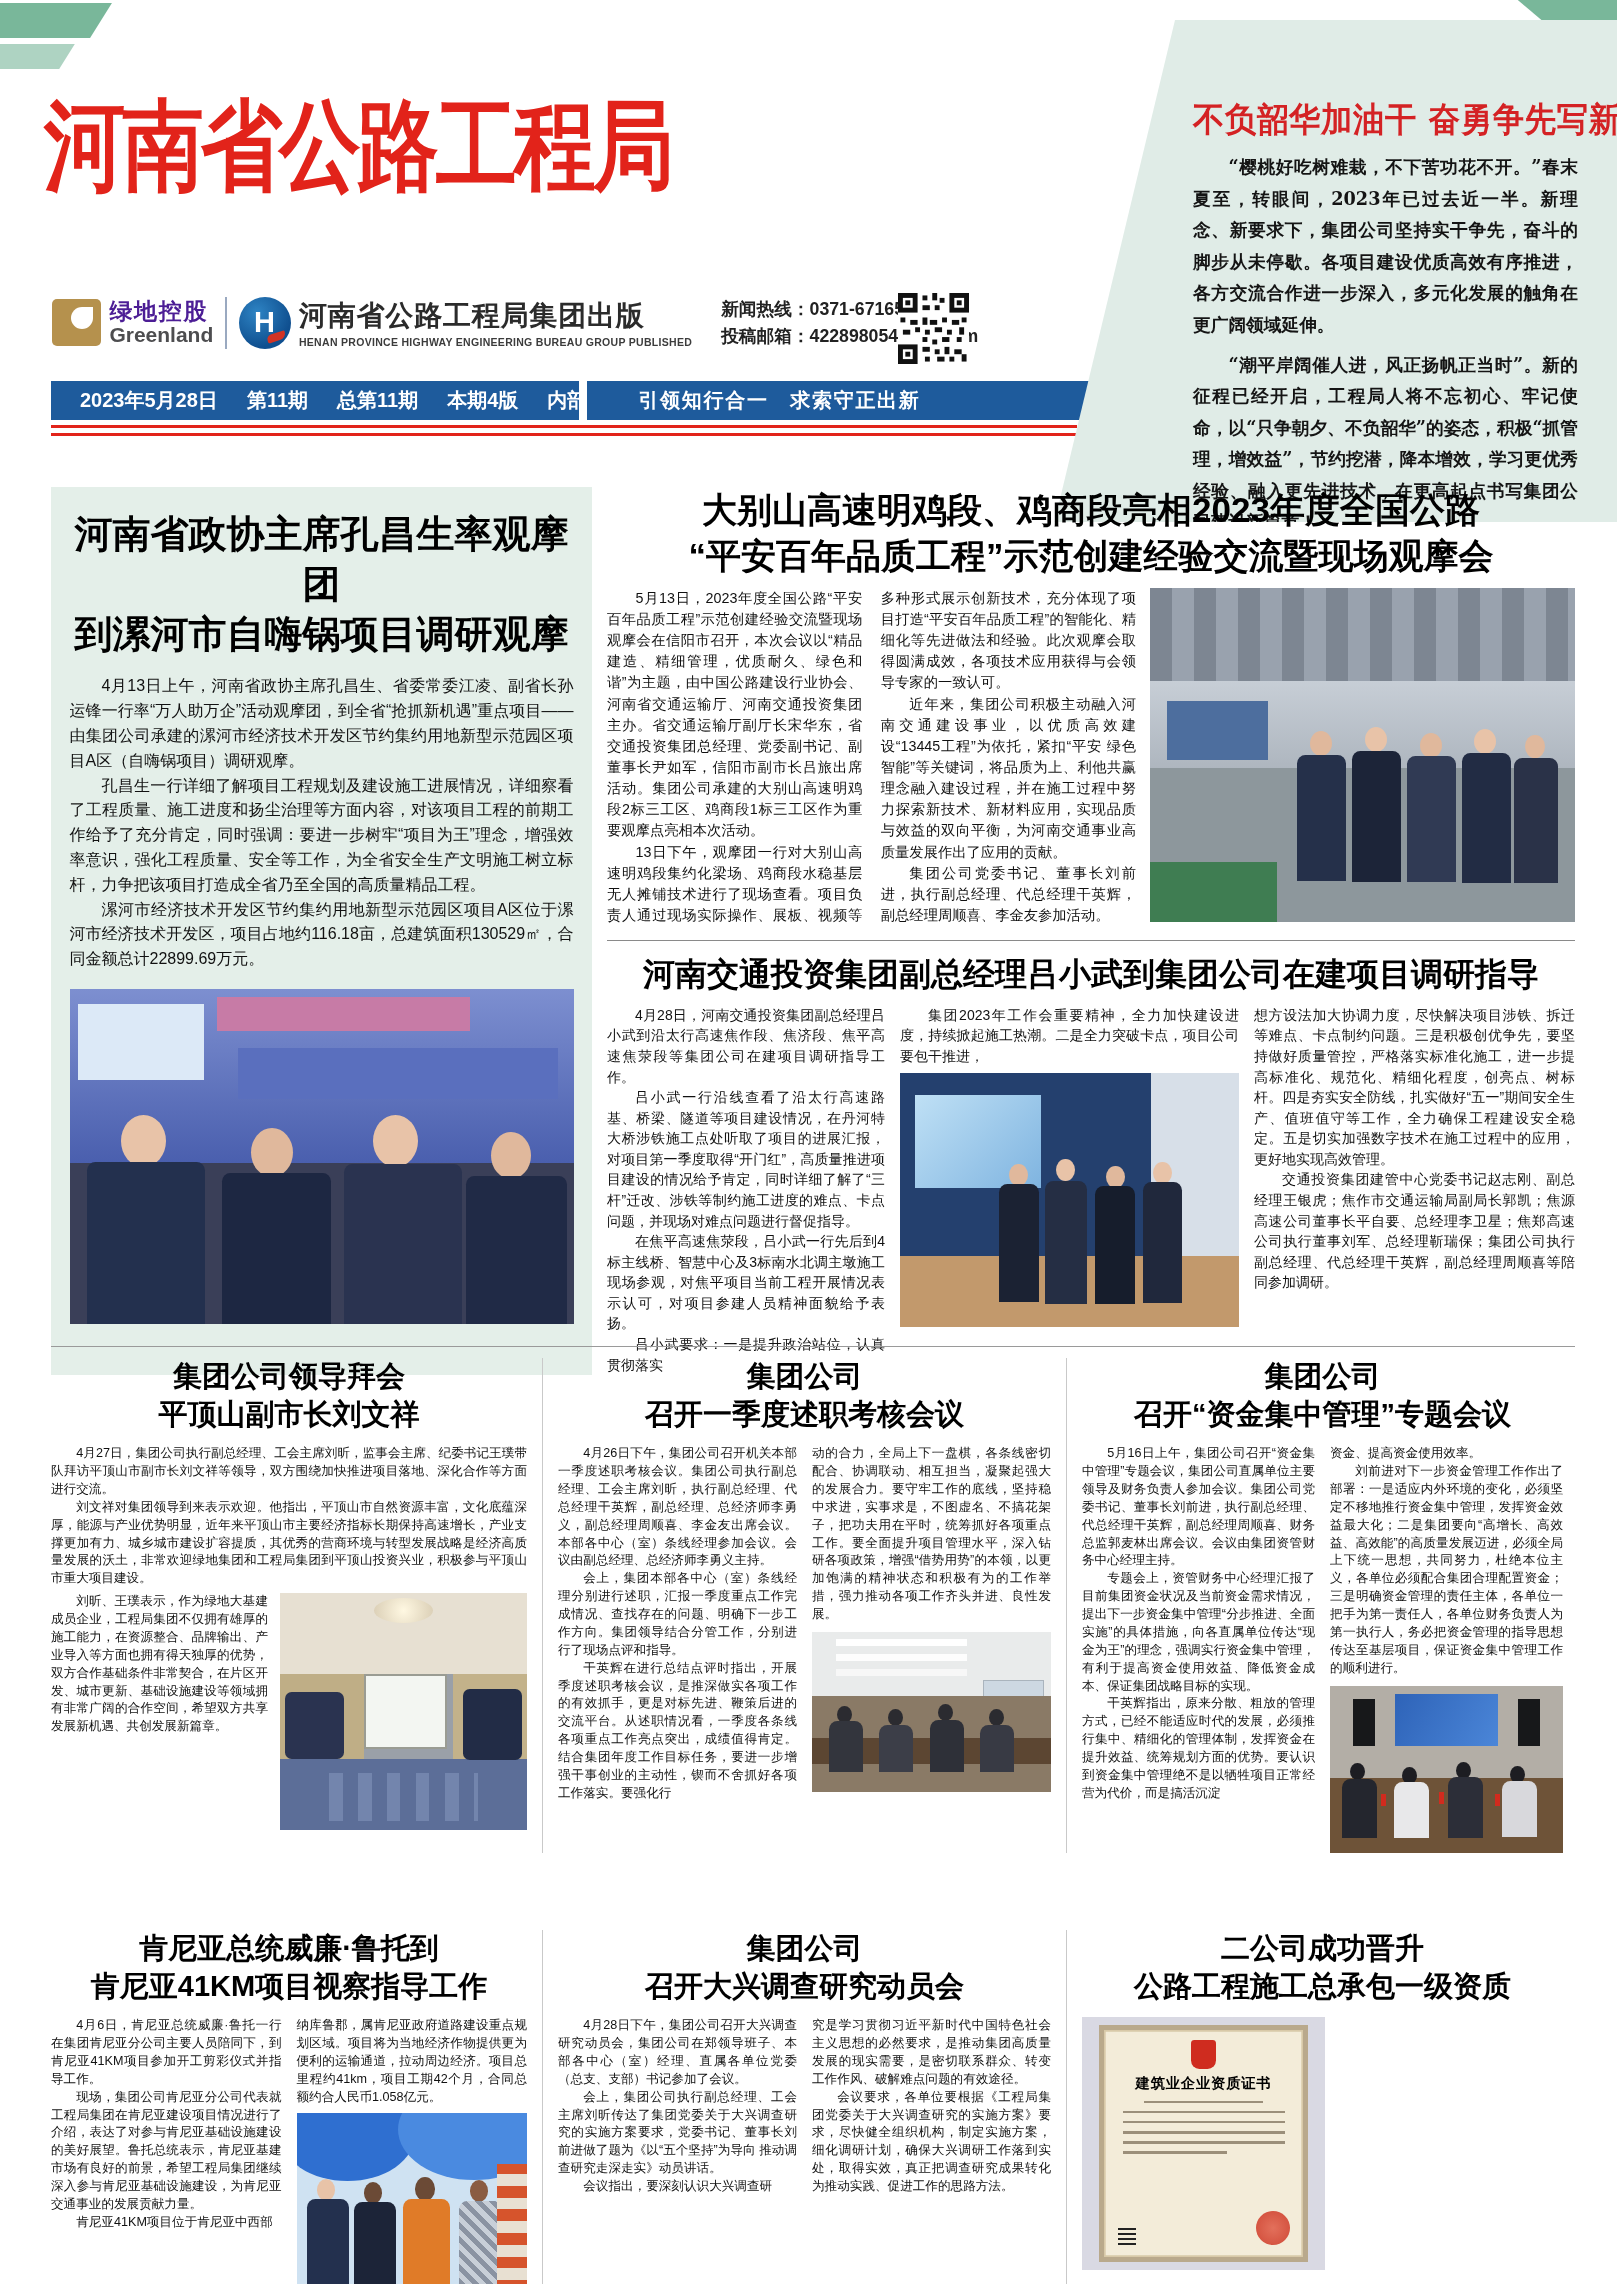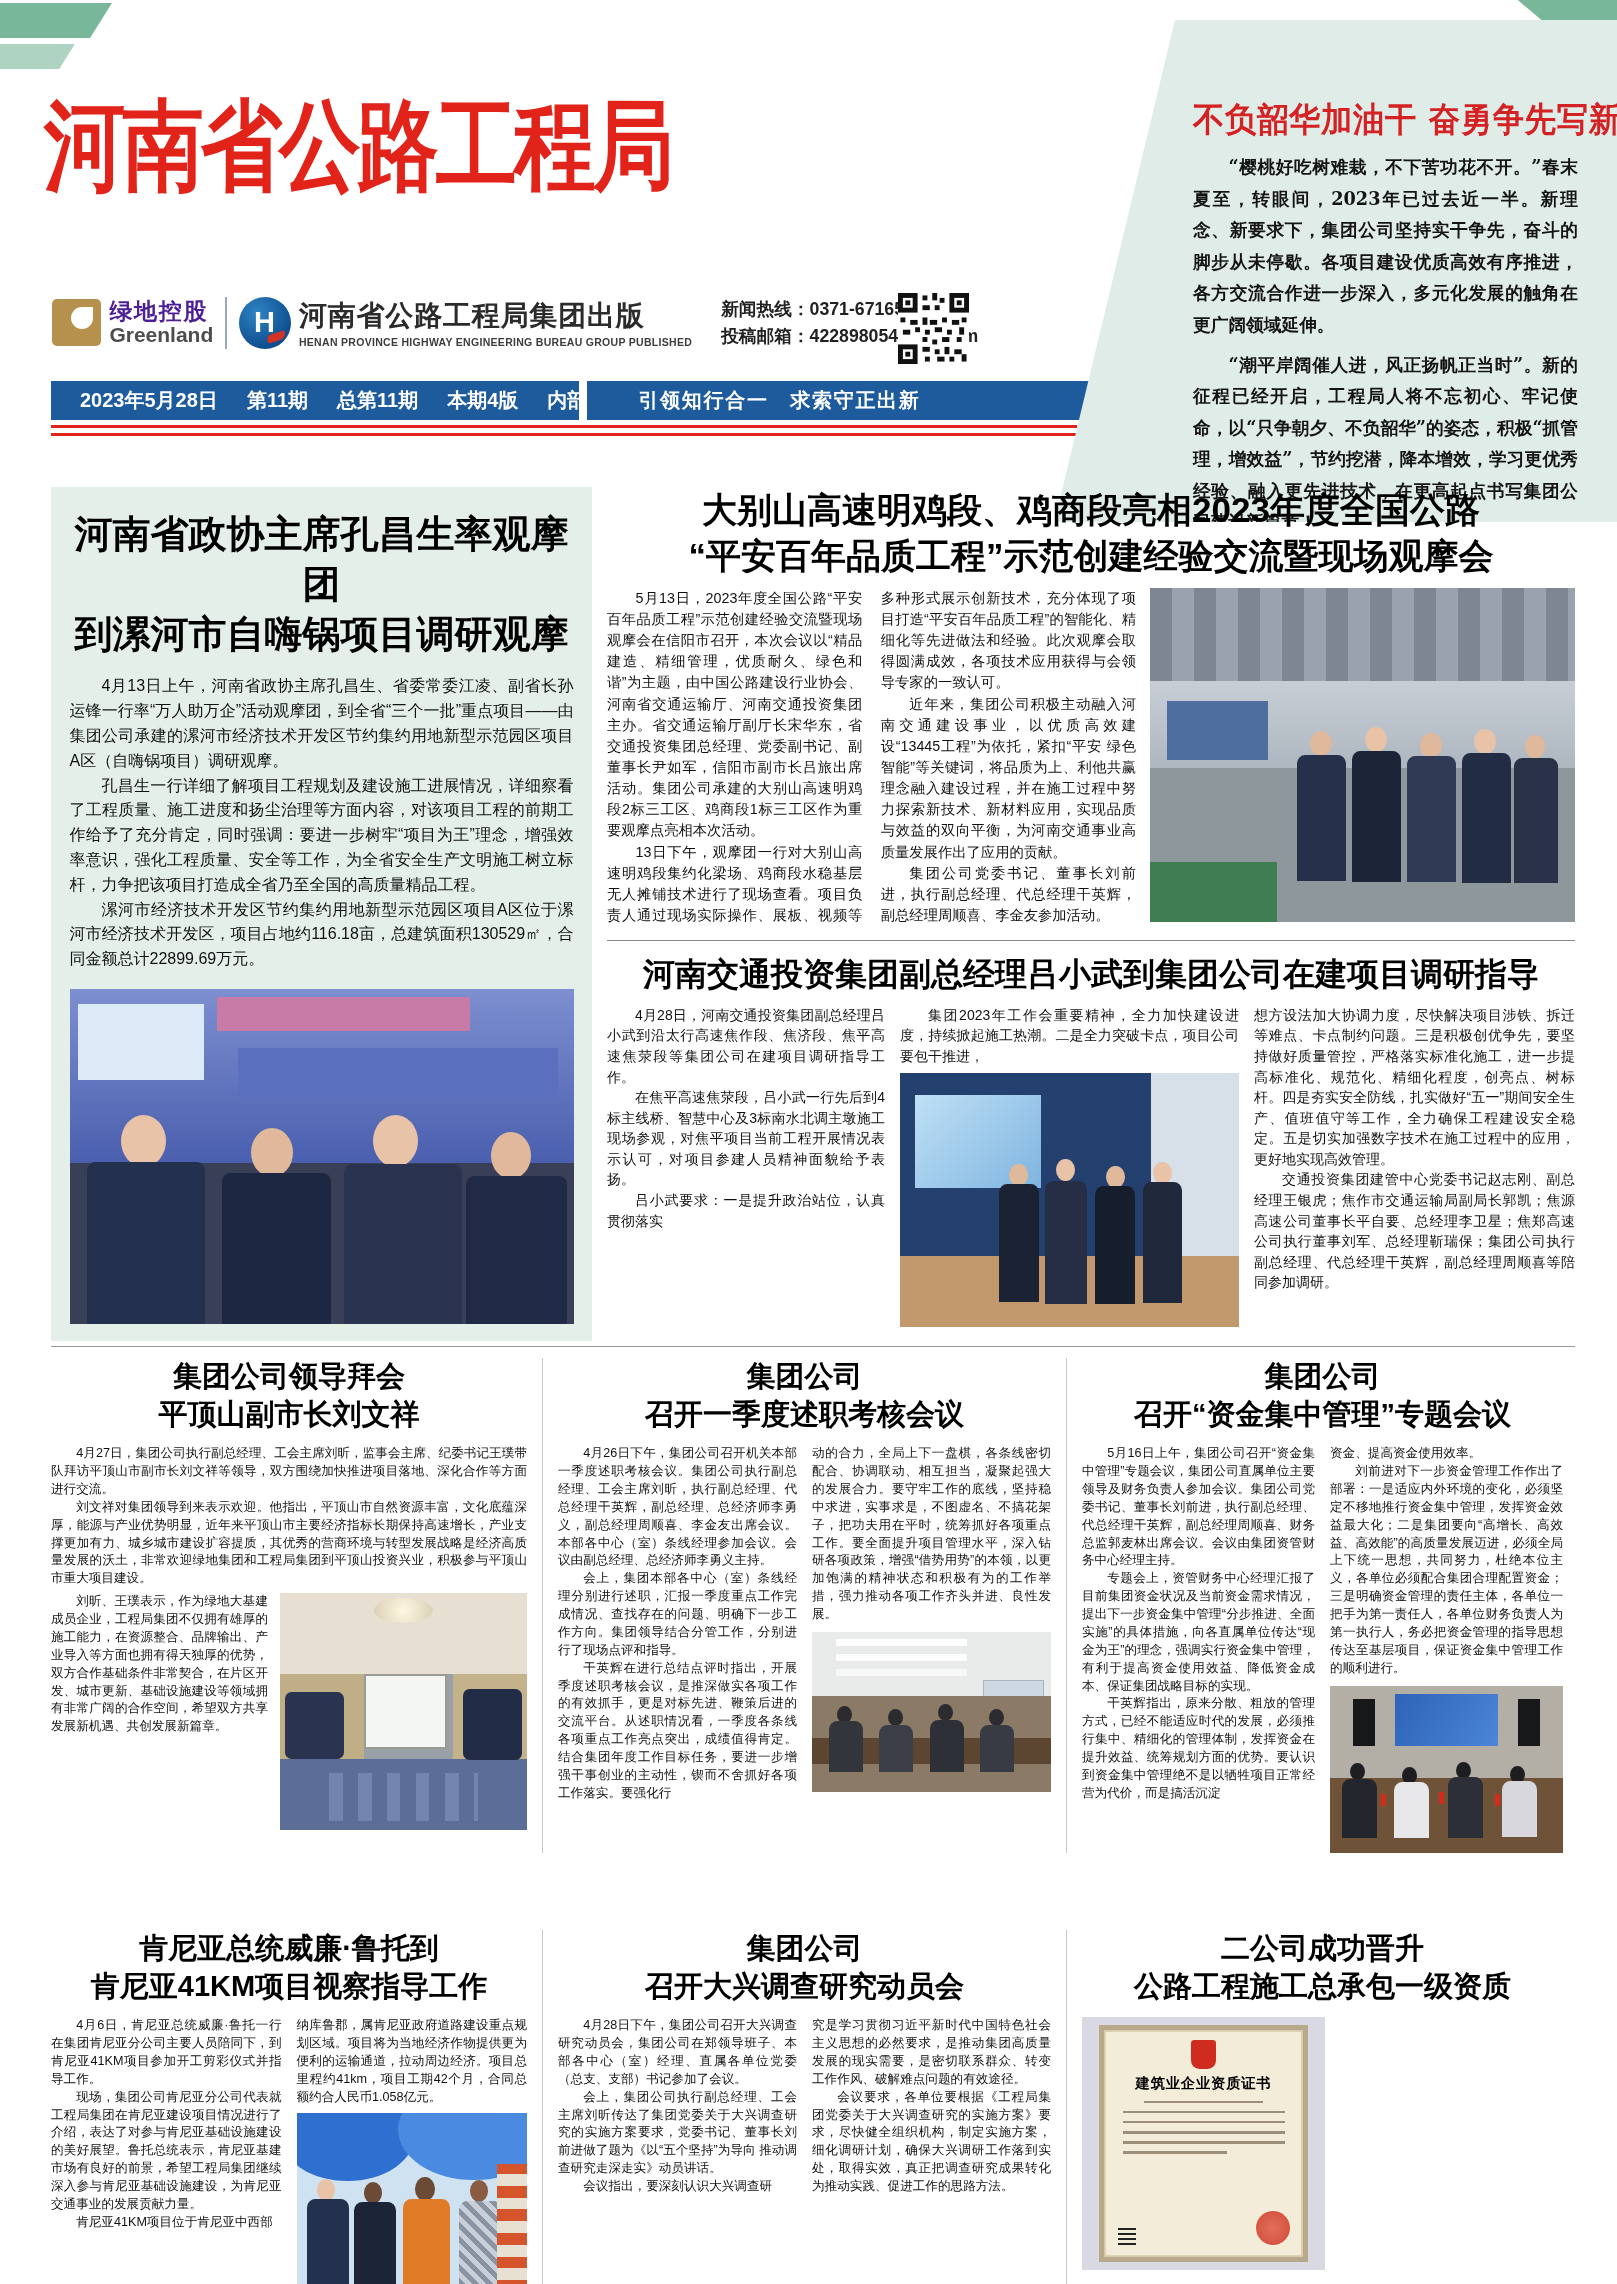--- a/index.html
+++ b/index.html
@@ -199,21 +199,21 @@
       <p class="ed-p">“潮平岸阔催人进，风正扬帆正当时”。新的征程已经开启，工程局人将不忘初心、牢记使命，以“只争朝夕、不负韶华”的姿态，积极“抓管理，增效益”，节约挖潜，降本增效，学习更优秀经验、融入更先进技术，在更高起点书写集团公司建设新篇章！</p>
     </div>
   </div>
 
   <div class="row1">
 
     <div class="a1box">
       <div class="h h1">河南省政协主席孔昌生率观摩团</div>
       <div class="h h1">到漯河市自嗨锅项目调研观摩</div>
       <div class="bt">
-        <p>4月13日上午，河南省政协主席孔昌生、省委常委江凌、副省长孙运锋一行率“万人助万企”活动观摩团，到全省“三个一批”重点项目——由集团公司承建的漯河市经济技术开发区节约集约用地新型示范园区项目A区（自嗨锅项目）调研观摩。</p>
+        <p>4月13日上午，河南省政协主席孔昌生、省委常委江凌、副省长孙运锋一行率“万人助万企”活动观摩团，到全省“抢抓新机遇”重点项目——由集团公司承建的漯河市经济技术开发区节约集约用地新型示范园区项目A区（自嗨锅项目）调研观摩。</p>
         <p>孔昌生一行详细了解项目工程规划及建设施工进展情况，详细察看了工程质量、施工进度和扬尘治理等方面内容，对该项目工程的前期工作给予了充分肯定，同时强调：要进一步树牢“项目为王”理念，增强效率意识，强化工程质量、安全等工作，为全省安全生产文明施工树立标杆，力争把该项目打造成全省乃至全国的高质量精品工程。</p>
         <p>漯河市经济技术开发区节约集约用地新型示范园区项目A区位于漯河市经济技术开发区，项目占地约116.18亩，总建筑面积130529㎡，合同金额总计22899.69万元。</p>
       </div>
       <div class="ph a1photo">
         <div class="abs" style="left:0;top:0;width:100%;height:52%;background:linear-gradient(180deg,#7d8fd0,#4a5fae);"></div>
         <div class="abs" style="left:8.4px;top:15px;width:126px;height:76px;background:#dce9f7;"></div>
         <div class="abs" style="left:147px;top:8.4px;width:253px;height:34px;background:#c77ba6;"></div>
         <div class="abs" style="left:168px;top:59px;width:320px;height:51px;background:#5a6fbe;"></div>
         <div class="abs" style="left:0;bottom:0;width:100%;height:48%;background:#3a3f58;"></div>
         <div class="head" style="left:51px;top:126px;width:45px;height:52px;background:#e8c3a8;"></div>
@@ -258,20 +258,21 @@
         </div>
       </div>
 
       <div class="hdiv"></div>
 
       <div class="a3">
         <div class="h h3">河南交通投资集团副总经理吕小武到集团公司在建项目调研指导</div>
         <div class="a3body">
           <div class="a3c1 bt">
             <p>4月28日，河南交通投资集团副总经理吕小武到沿太行高速焦作段、焦济段、焦平高速焦荥段等集团公司在建项目调研指导工作。</p>
+            <p>吕小武一行沿线查看了沿太行高速路基、桥梁、隧道等项目建设情况，在丹河特大桥涉铁施工点处听取了项目的进展汇报，对项目第一季度取得“开门红”，高质量推进项目建设的情况给予肯定，同时详细了解了“三杆”迁改、涉铁等制约施工进度的难点、卡点问题，并现场对难点问题进行督促指导。</p>
             <p>在焦平高速焦荥段，吕小武一行先后到4标主线桥、智慧中心及3标南水北调主墩施工现场参观，对焦平项目当前工程开展情况表示认可，对项目参建人员精神面貌给予表扬。</p>
             <p>吕小武要求：一是提升政治站位，认真贯彻落实</p>
           </div>
           <div class="a3c2">
             <div class="bt" style="font-size:14px;line-height:1.47;">
                 <p>集团2023年工作会重要精神，全力加快建设进度，持续掀起施工热潮。二是全力突破卡点，项目公司要包干推进，</p>
               </div>
             <div class="ph a3photo">
               <div class="abs" style="left:0;top:0;width:100%;height:72%;background:#24406e;"></div>
               <div class="abs" style="left:15px;top:22px;width:126px;height:93px;background:linear-gradient(135deg,#bfe0f5,#7fb4e0);"></div>

